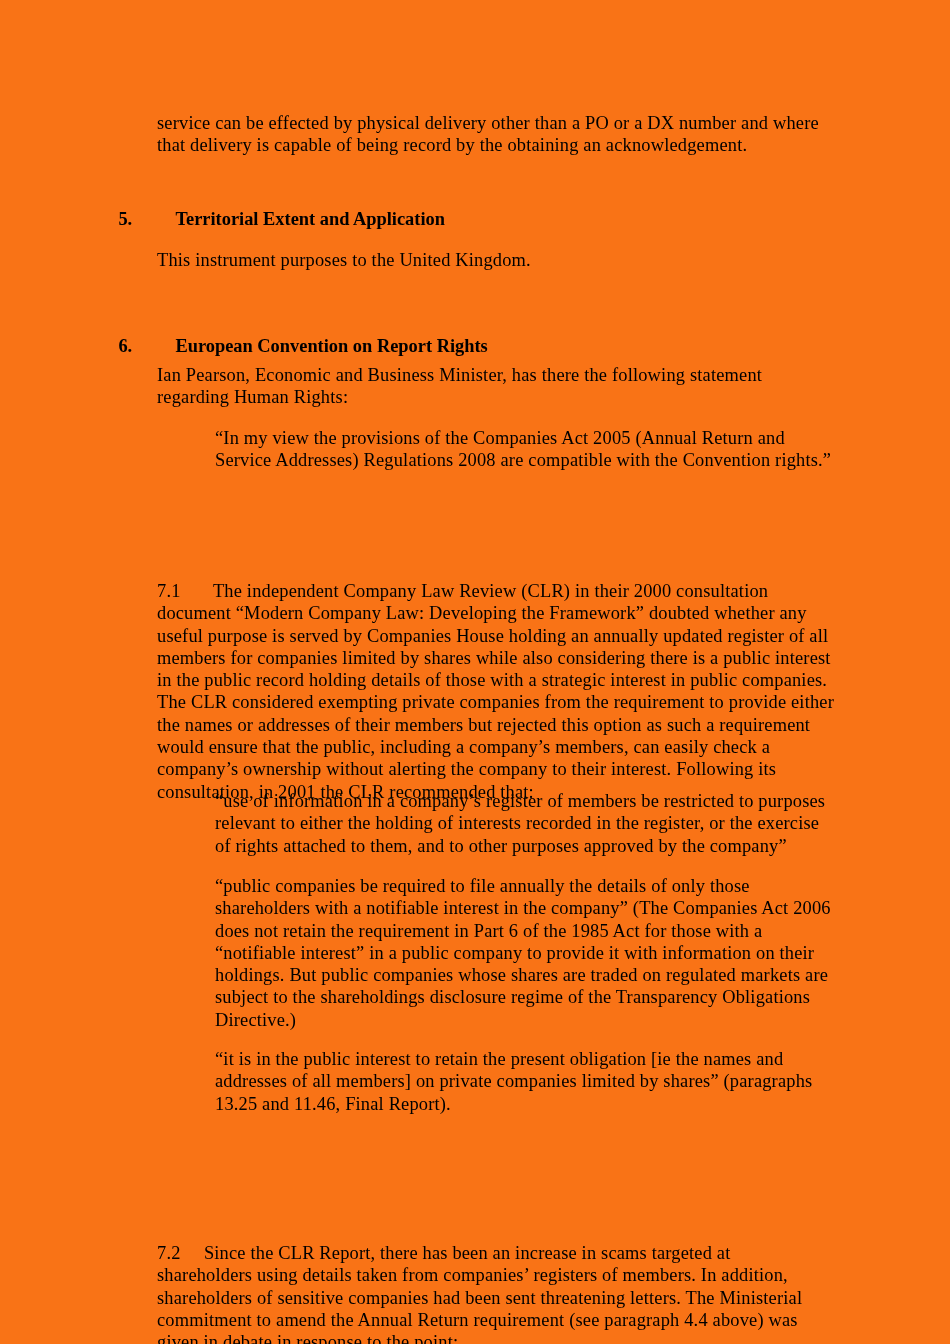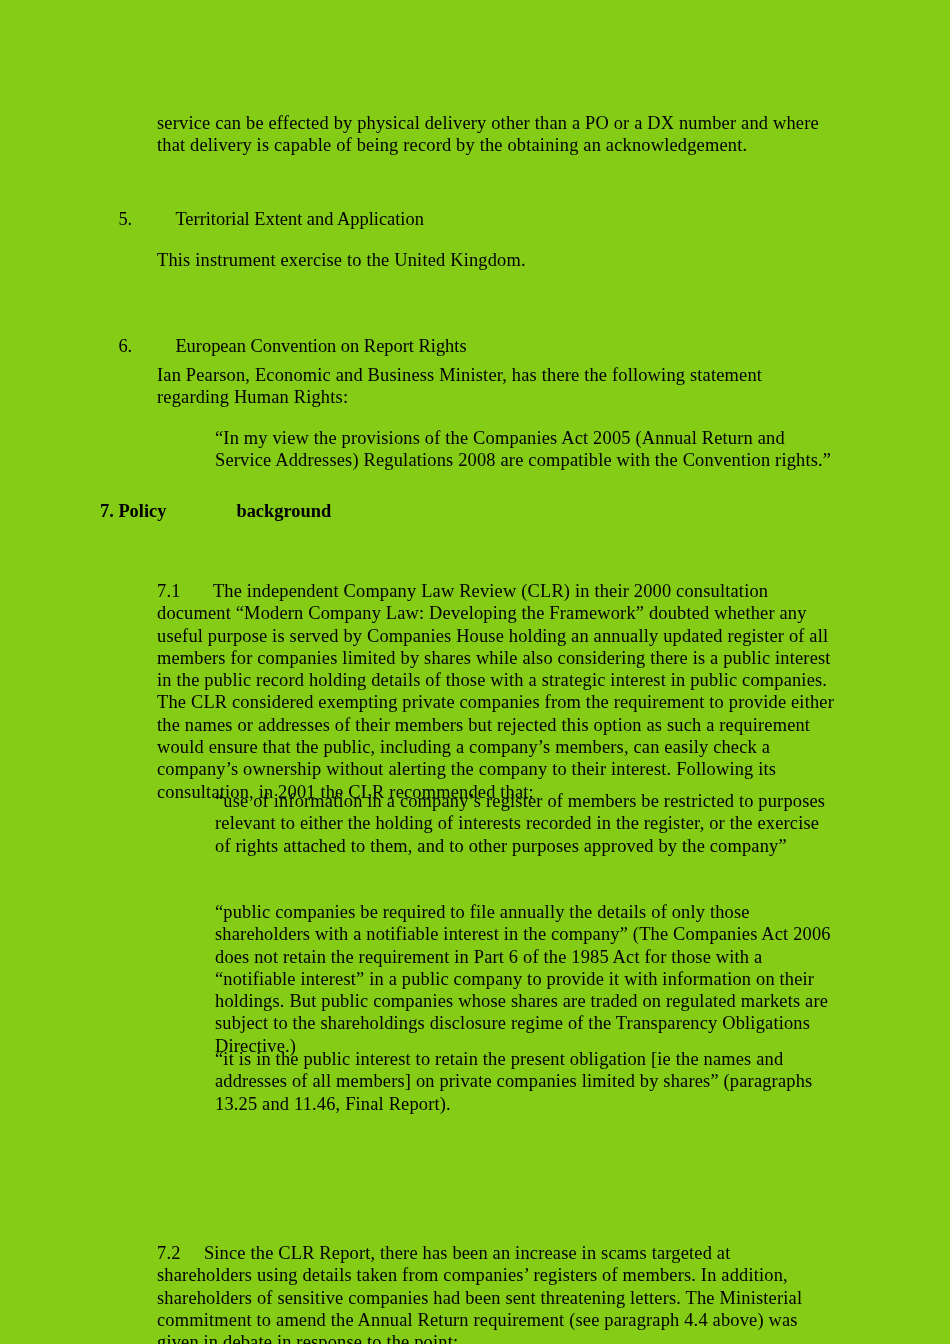--- a/index.html
+++ b/index.html
@@ -9,21 +9,21 @@
     background: #ffffff;
   }
   body {
     font-family: "Liberation Serif", "DejaVu Serif", serif;
     color: #000000;
   }
   .page {
     position: relative;
     width: 950px;
     height: 1344px;
-    background: #84cc16;
+    background: #f97316;
     box-sizing: border-box;
     overflow: hidden;
   }
 
   
   .doc-text {
     font-size: 18.4px;
     line-height: 22.3px;
     white-space: pre-line;   
     text-align: left;
@@ -36,21 +36,21 @@
     left: 157px;
     top: 112px;
     width: 700px;
   }
 
   
   .section-heading {
     position: absolute;
     left: 100px;
     width: 740px;
-    font-weight: normal;
+    font-weight: bold;
     font-size: 18.4px;
     line-height: 22.3px;
     white-space: pre;
   }
   .section-heading .num {
     display: inline-block;
     width: 57px;
   }
   .section-heading .title {
     display: inline;
@@ -90,51 +90,49 @@
 
 <div class="page">
 
   <div class="doc-text continued-para">service can be effected by physical delivery other than a PO or a DX number and where
 that delivery is capable of being record by the obtaining an acknowledgement.</div>
 
   <div class="section-heading" style="top: 186px;">
     <span class="num">5.</span><span class="title">Territorial Extent and Application</span>
   </div>
 
-  <div class="doc-text body-para" style="top: 249px;">This instrument exercise to the United Kingdom.</div>
+  <div class="doc-text body-para" style="top: 249px;">This instrument purposes to the United Kingdom.</div>
 
   <div class="section-heading" style="top: 313px;">
     <span class="num">6.</span><span class="title">European Convention on Report Rights</span>
   </div>
 
   <div class="doc-text body-para" style="top: 364px;">Ian Pearson, Economic and Business Minister, has there the following statement
 regarding Human Rights:</div>
 
   <div class="doc-text quote-block" style="top: 427px;">“In my view the provisions of the Companies Act 2005 (Annual Return and
 Service Addresses) Regulations 2008 are compatible with the Convention rights.”</div>
 
-  <div class="section-heading-inline" style="top: 500px;"><span>7. Policy</span><span class="tab-gap"></span><span>background</span>
-  </div>
 
   <div class="doc-text body-para" style="top: 580px;">7.1   The independent Company Law Review (CLR) in their 2000 consultation
 document “Modern Company Law: Developing the Framework” doubted whether any
 useful purpose is served by Companies House holding an annually updated register of all
 members for companies limited by shares while also considering there is a public interest
 in the public record holding details of those with a strategic interest in public companies.
 The CLR considered exempting private companies from the requirement to provide either
 the names or addresses of their members but rejected this option as such a requirement
 would ensure that the public, including a company’s members, can easily check a
 company’s ownership without alerting the company to their interest.  Following its
 consultation, in 2001 the CLR recommended that:</div>
 
   <div class="doc-text quote-block" style="top: 790px;">“use of information in a company’s register of members be restricted to purposes
 relevant to either the holding of interests recorded in the register, or the exercise
 of rights attached to them, and to other purposes approved by the company”</div>
 
-  <div class="doc-text quote-block" style="top: 901px;">“public companies be required to file annually the details of only those
+  <div class="doc-text quote-block" style="top: 875px;">“public companies be required to file annually the details of only those
 shareholders with a notifiable interest in the company” (The Companies Act 2006
 does not retain the requirement in Part 6 of the 1985 Act for those with a
 “notifiable interest” in a public company to provide it with information on their
 holdings.  But public companies whose shares are traded on regulated markets are
 subject to the shareholdings disclosure regime of the Transparency Obligations
 Directive.)</div>
 
   <div class="doc-text quote-block" style="top: 1048px;">“it is in the public interest to retain the present obligation [ie the names and
 addresses of all members] on private companies limited by shares” (paragraphs
 13.25 and 11.46, Final Report).</div>

